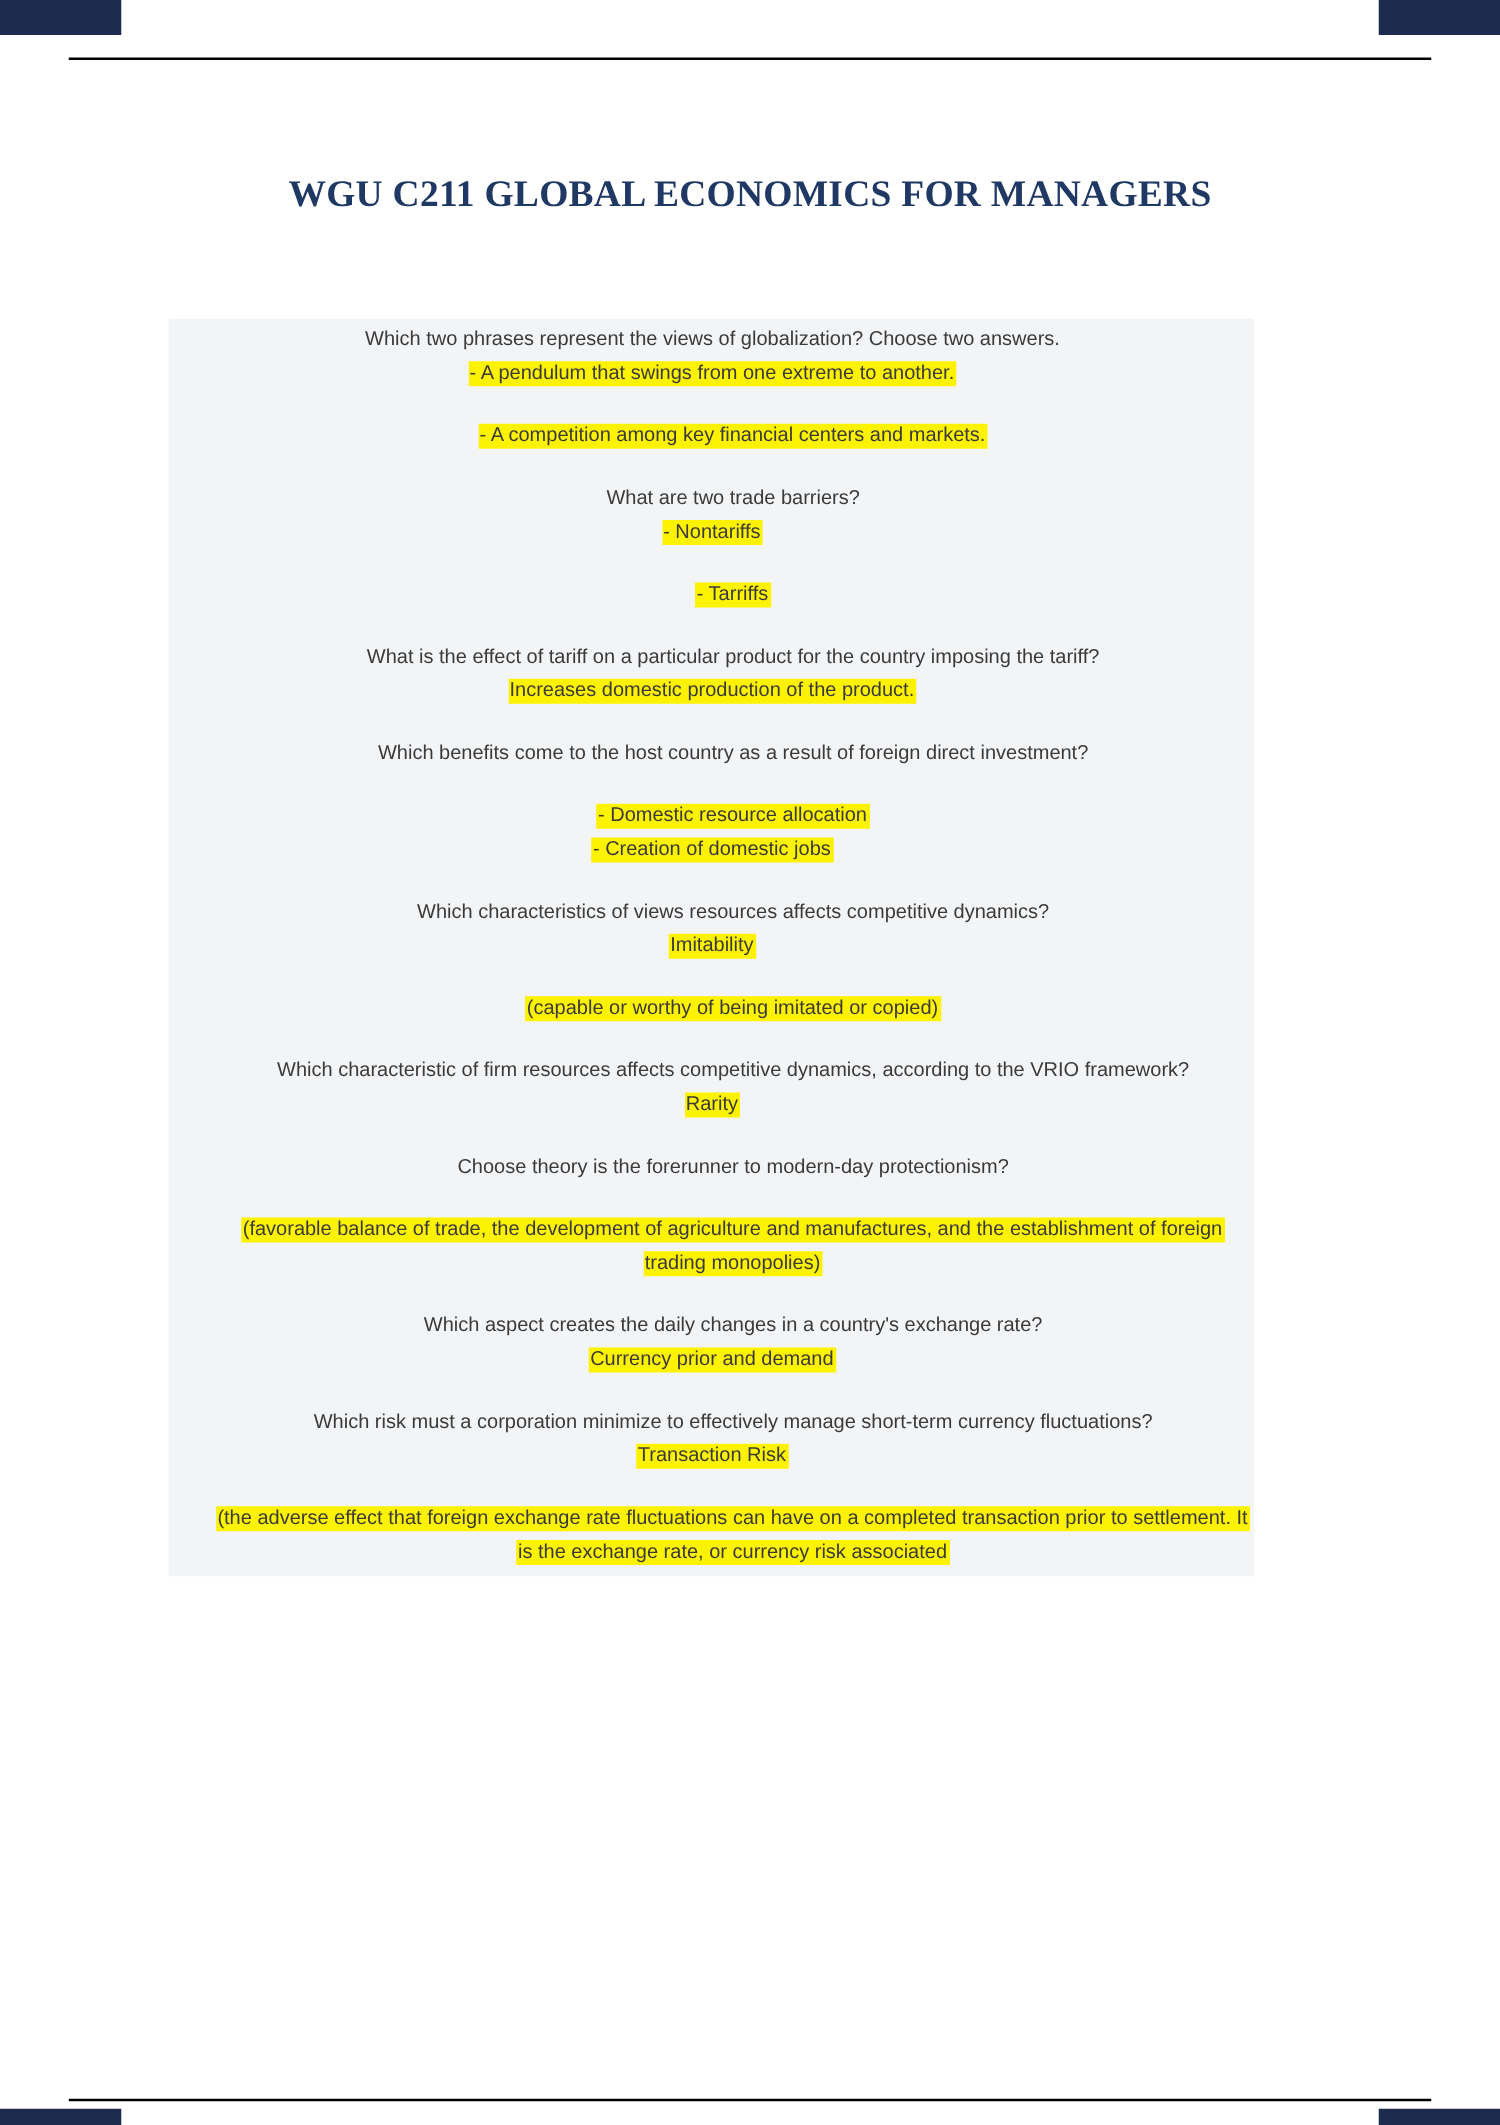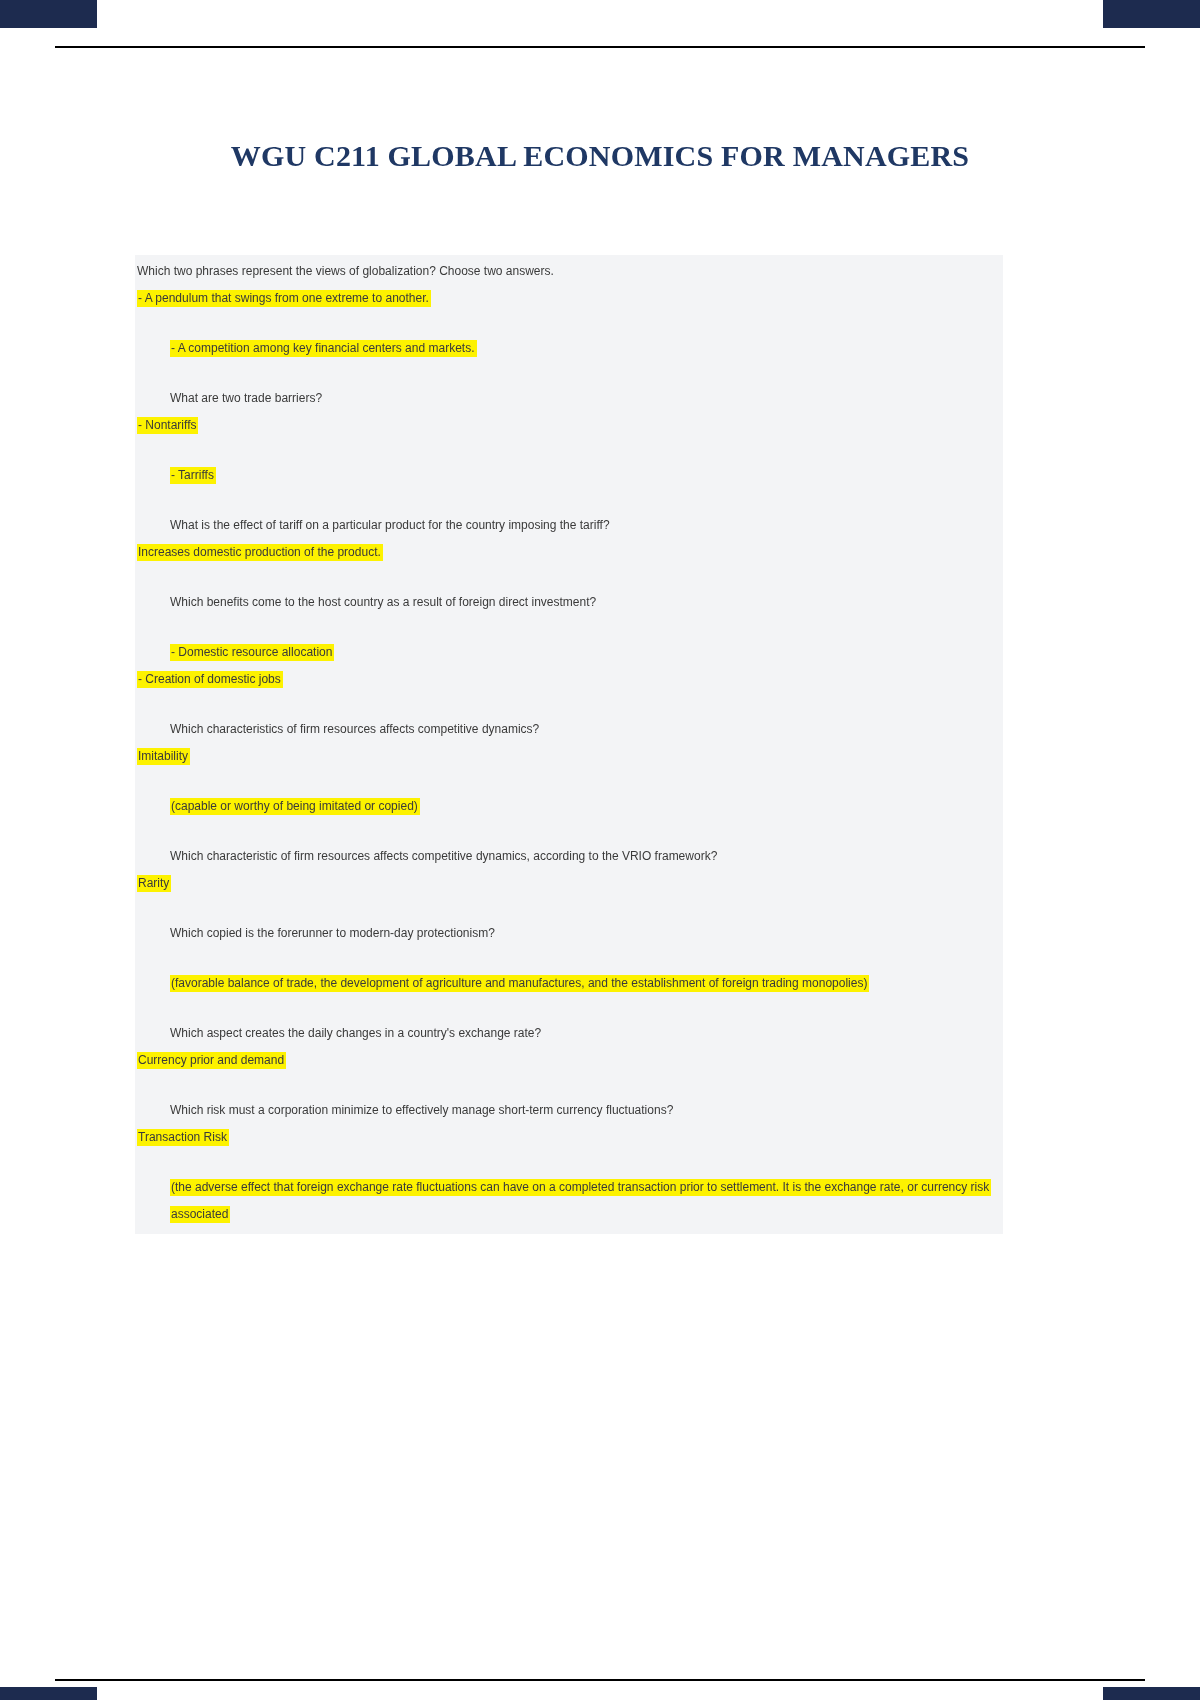--- a/index.html
+++ b/index.html
@@ -49,22 +49,23 @@
     font-weight:bold;
     color:var(--title-color);
     letter-spacing:0.2px;
     font-family:Liberation Serif, serif;
   }
   .content{
     margin:81px 0 0 135px;
     width:868px;
     background:var(--content-bg);
     padding:3px 0 6px 2px;
-    font-size:12px;
+    font-size:16px;
     line-height:27px;
+    text-align:center;
   }
   .content p{
     margin:0;
     padding:0;
   }
   .content p.gap{
     margin-top:23px;
     padding-left:33px;
   }
   .hl{
@@ -89,26 +90,26 @@
       <p class="answer"><span class="hl">- A pendulum that swings from one extreme to another.</span></p>
       <p class="answer gap"><span class="hl">- A competition among key financial centers and markets.</span></p>
       <p class="question gap">What are two trade barriers?</p>
       <p class="answer"><span class="hl">- Nontariffs</span></p>
       <p class="answer gap"><span class="hl">- Tarriffs</span></p>
       <p class="question gap">What is the effect of tariff on a particular product for the country imposing the tariff?</p>
       <p class="answer"><span class="hl">Increases domestic production of the product.</span></p>
       <p class="question gap">Which benefits come to the host country as a result of foreign direct investment?</p>
       <p class="answer gap"><span class="hl">- Domestic resource allocation</span></p>
       <p class="answer"><span class="hl">- Creation of domestic jobs</span></p>
-      <p class="question gap">Which characteristics of firm resources affects competitive dynamics?</p>
+      <p class="question gap">Which characteristics of views resources affects competitive dynamics?</p>
       <p class="answer"><span class="hl">Imitability</span></p>
       <p class="answer gap"><span class="hl">(capable or worthy of being imitated or copied)</span></p>
       <p class="question gap">Which characteristic of firm resources affects competitive dynamics, according to the VRIO framework?</p>
       <p class="answer"><span class="hl">Rarity</span></p>
-      <p class="question gap">Which copied is the forerunner to modern-day protectionism?</p>
+      <p class="question gap">Choose theory is the forerunner to modern-day protectionism?</p>
       <p class="answer gap"><span class="hl">(favorable balance of trade, the development of agriculture and manufactures, and the establishment of foreign trading monopolies)</span></p>
       <p class="question gap">Which aspect creates the daily changes in a country's exchange rate?</p>
       <p class="answer"><span class="hl">Currency prior and demand</span></p>
       <p class="question gap">Which risk must a corporation minimize to effectively manage short-term currency fluctuations?</p>
       <p class="answer"><span class="hl">Transaction Risk</span></p>
       <p class="answer gap"><span class="hl">(the adverse effect that foreign exchange rate fluctuations can have on a completed transaction prior to settlement. It is the exchange rate, or currency risk associated</span></p>
     </div>
 
   <div class="rule bottom"></div>
   <div class="corner-bar bl"></div>

